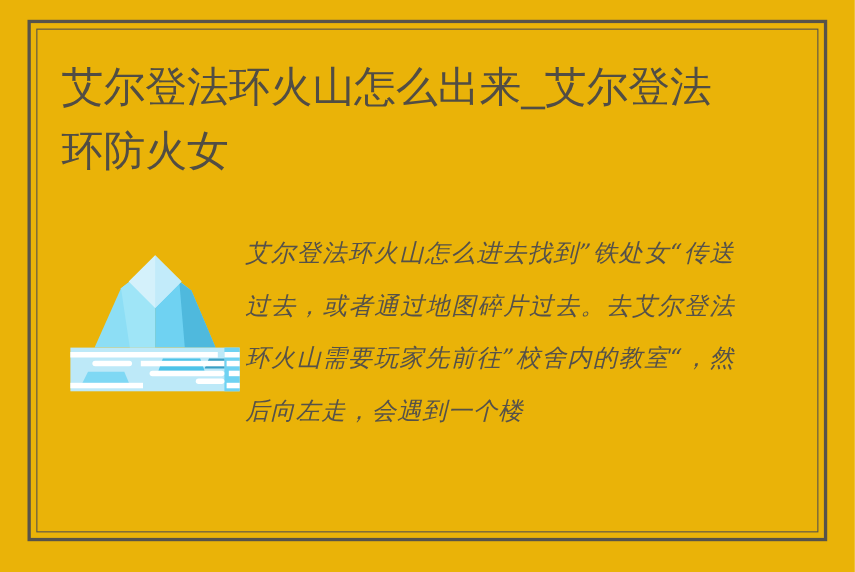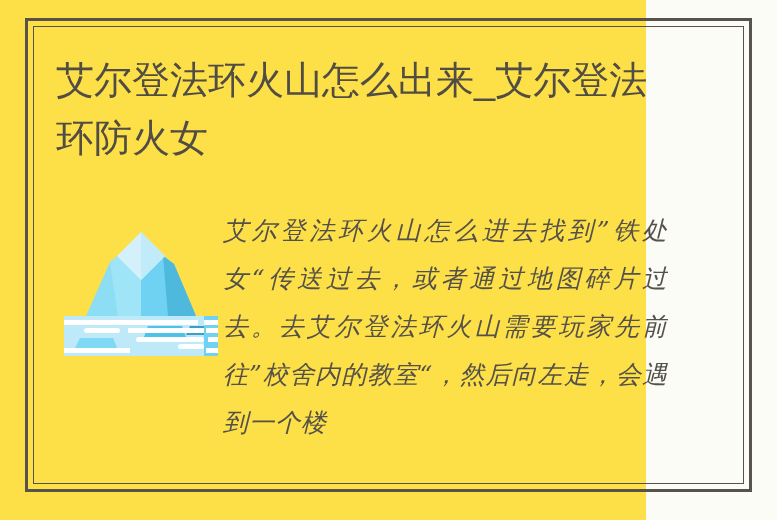--- a/index.html
+++ b/index.html
@@ -10,23 +10,23 @@
   body {
     width: 777px;
     height: 520px;
     background: #fcfcf7;
     font-family: "Liberation Sans", sans-serif;
     overflow: hidden;
   }
 
   #page {
     position: relative;
-    width: 646px;
+    width: 777px;
     height: 520px;
-    background: #fde047;
+    background: #eab308;
   }
 
   
   .frame-outer {
     position: absolute;
     left: 25px;
     top: 18px;
     width: 727px;
     height: 474px;
     border: 3px solid #57534a;
@@ -75,21 +75,21 @@
     height: 152px;
   }
   .thumb svg { display: block; }
 
   
   .excerpt {
     position: absolute;
     left: 190px;
     top: 181px;
     width: 445px;
-    font-size: 25px;
+    font-size: 22px;
     line-height: 48px;
     color: #55514a;
     font-family: "DejaVu Serif", "Liberation Serif", serif;
     font-style: italic;
     letter-spacing: 1px;
     text-align: justify;
     text-justify: inter-character;
     overflow: hidden;
     max-height: 246px;
   }

